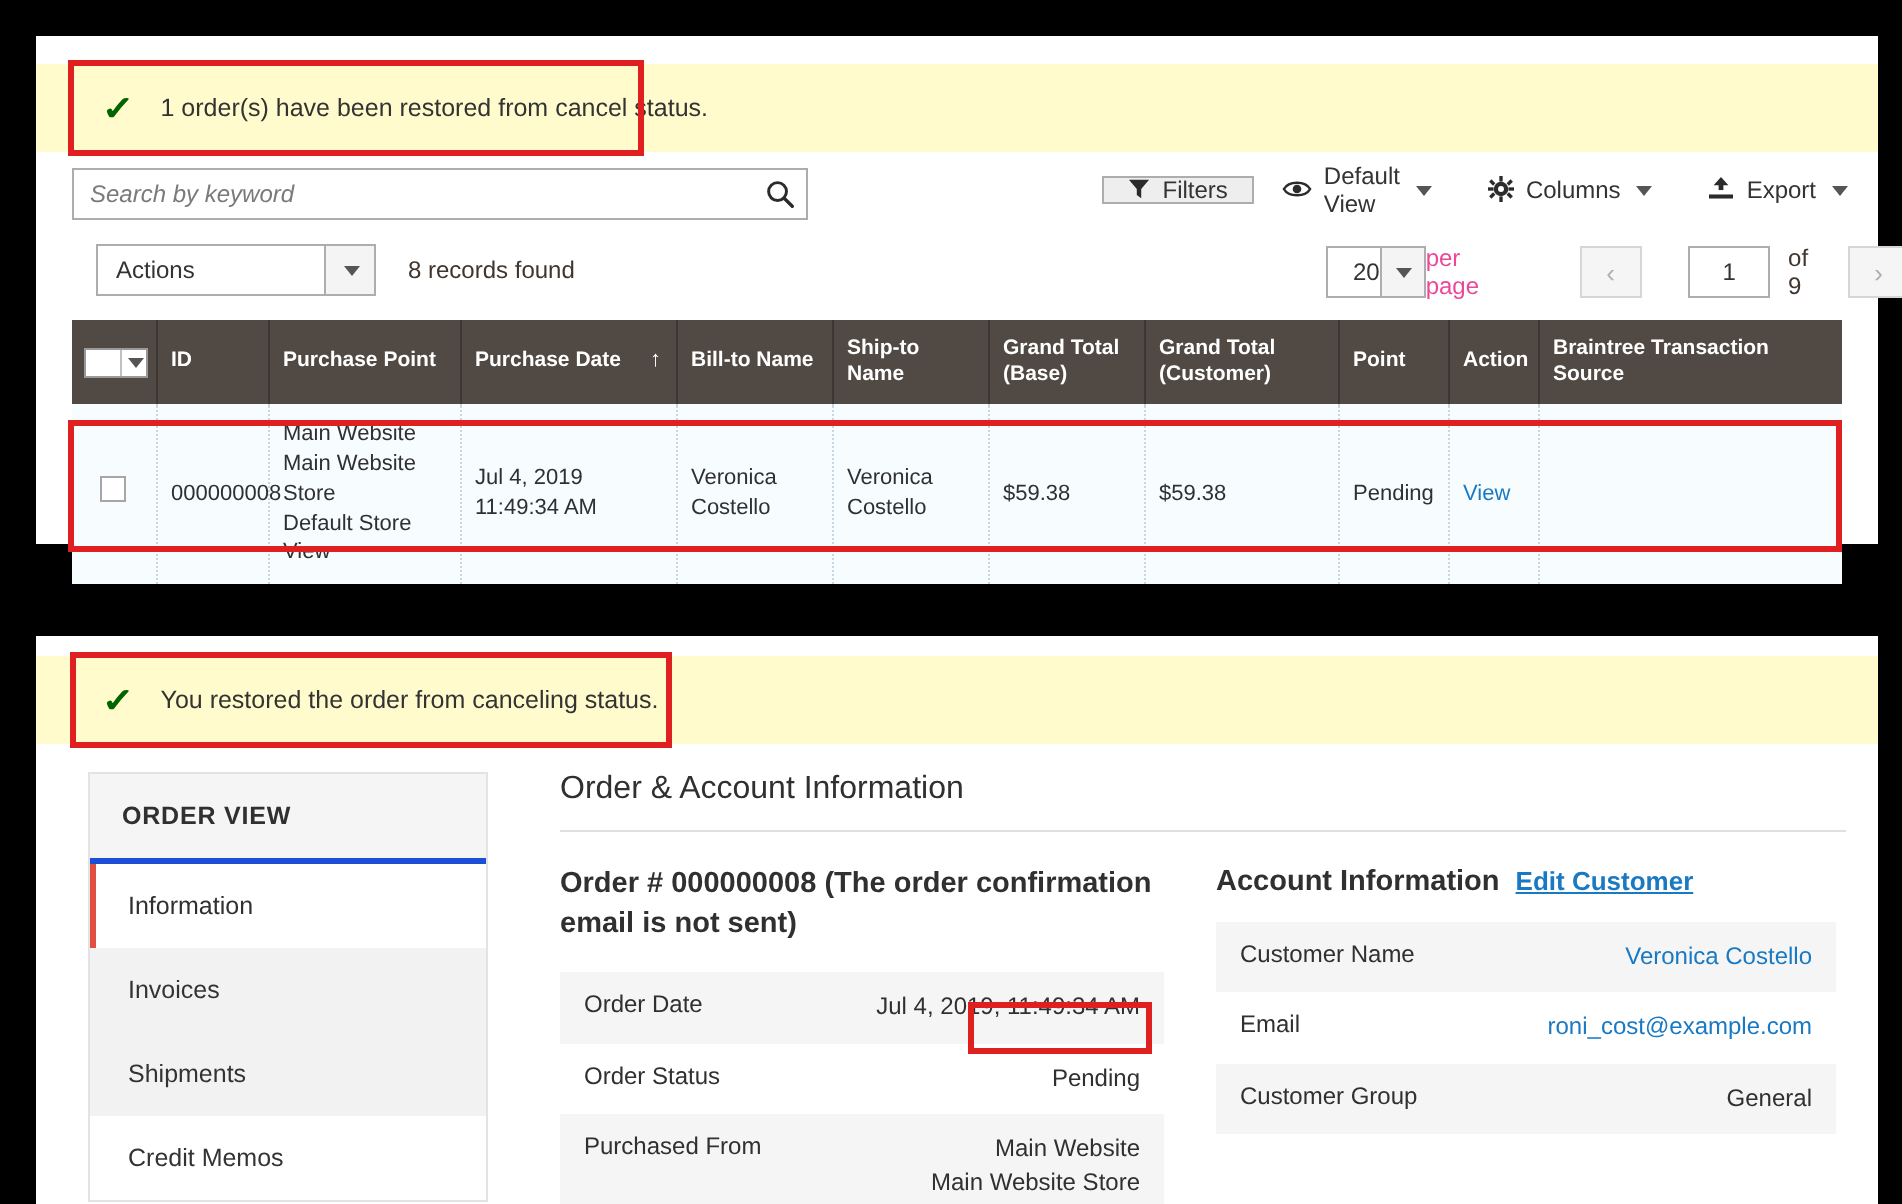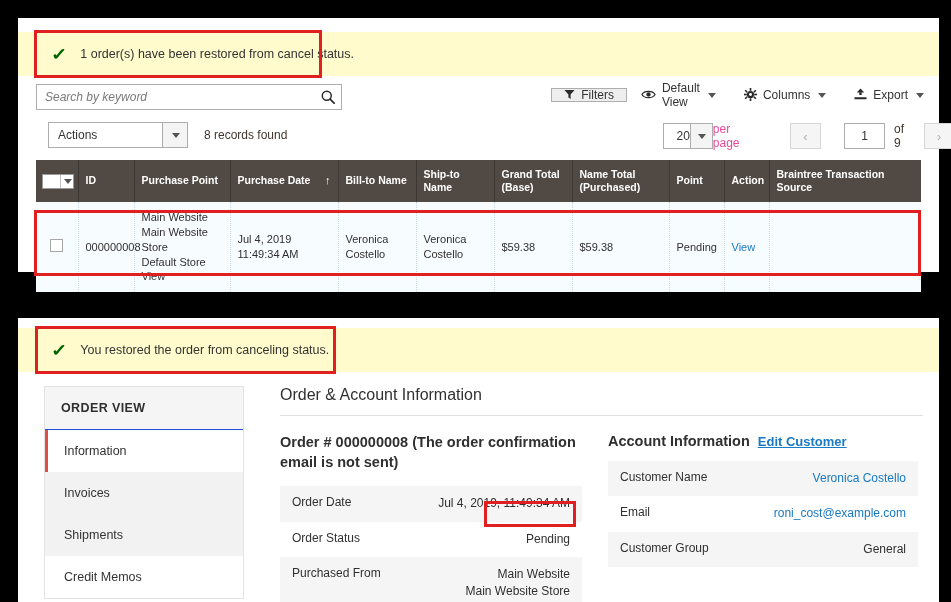--- a/index.html
+++ b/index.html
@@ -59,21 +59,21 @@
     position: absolute;
     border: 3px solid #e02020;
     pointer-events: none;
     background: transparent;
   }
 
   
   .search-wrap {
     position: absolute;
     left: 18px; top: 66px;
-    width: 306px; height: 26px;
+    width: 368px; height: 26px;
     border: 1px solid #adadad;
     background: #ffffff;
     display: flex;
     align-items: center;
   }
   .search-wrap input {
     border: 0; outline: 0;
     background: transparent;
     flex: 1;
     font-family: "Liberation Sans", sans-serif;
@@ -252,21 +252,21 @@
     border: 1px solid #e3e3e3;
     background: #ffffff;
   }
   .ov-sb-title {
     padding: 14px 16px;
     font-size: 12.5px;
     font-weight: bold;
     color: #303030;
     letter-spacing: .4px;
     background: #f5f5f5;
-    border-bottom: 1px solid #1d4ed8;
+    border-bottom: 3px solid #1d4ed8;
   }
   .ov-sb-item {
     padding: 14px 16px;
     font-size: 12.5px;
     color: #333333;
     border-left: 3px solid transparent;
   }
   .ov-sb-item.active {
     border-left: 3px solid #e04f44;
     background: #ffffff;
@@ -460,21 +460,21 @@
           </th>
           <th>ID</th>
           <th>Purchase Point</th>
           <th>
             <span class="sortarrow">↑</span>
             <span>Purchase Date</span>
           </th>
           <th>Bill-to Name</th>
           <th>Ship-to Name</th>
           <th>Grand Total (Base)</th>
-          <th>Name Total (Purchased)</th>
+          <th>Grand Total (Customer)</th>
           <th>Point</th>
           <th>Action</th>
           <th>Braintree Transaction Source</th>
         </tr>
       </thead>
       <tbody>
         <tr>
           <td style="text-align:center">
             <span class="cbx"></span>
           </td>

